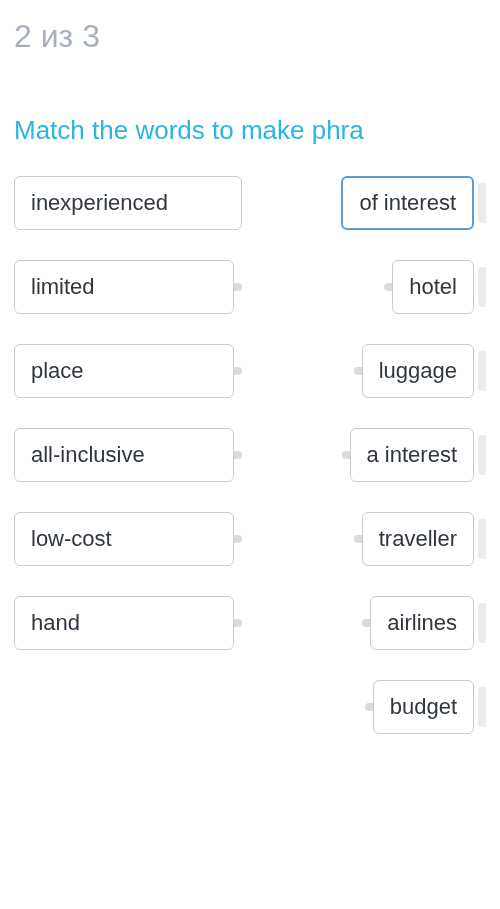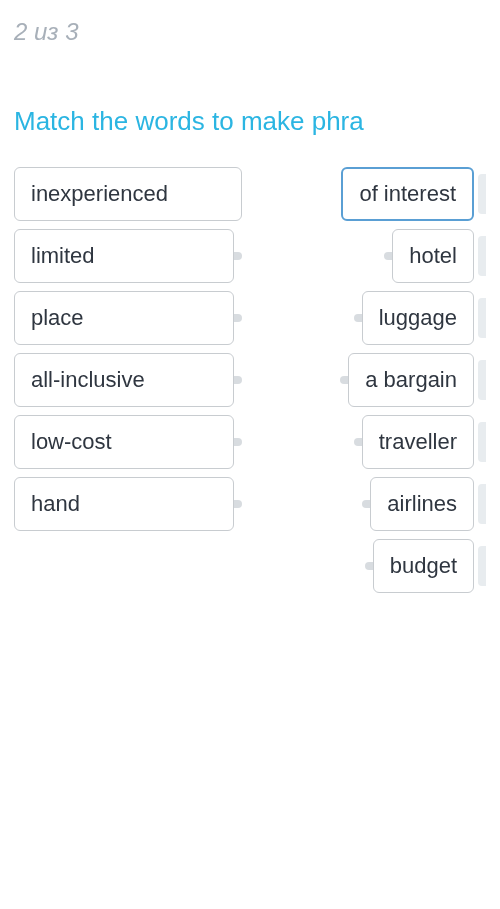--- a/index.html
+++ b/index.html
@@ -9,42 +9,41 @@
     }
     body {
       font-family: -apple-system, BlinkMacSystemFont, 'Segoe UI', Arial, sans-serif;
       background: #ffffff;
       width: 500px;
       height: 909px;
       overflow: hidden;
     }
     .progress {
       color: #a8b0b9;
-      font-size: 24px;
+      font-size: 32px;
       padding: 18px 2px 0 14px;
       font-weight: 400;
-      font-style: italic;
     }
     .title {
       color: #2bb5e2;
       font-size: 26px;
       font-weight: 400;
       padding: 60px 14px 30px 14px;
       white-space: nowrap;
       overflow: hidden;
     }
     .columns {
       display: flex;
       padding: 0 14px;
       gap: 28px;
     }
     .column {
       display: flex;
       flex-direction: column;
-      gap: 8px;
+      gap: 30px;
       flex: 1;
     }
     .row-wrapper {
       display: flex;
       align-items: center;
     }
     .card {
       border: 1px solid #c8ccd0;
       border-radius: 6px;
       padding: 14px 16px;
@@ -155,21 +154,21 @@
     <div class="row-wrapper">
       <div class="connector-left"></div>
       <div class="card">
           <span>luggage</span>
         </div>
       <div class="tab-right"></div>
     </div>
     <div class="row-wrapper">
       <div class="connector-left"></div>
       <div class="card">
-          <span>a bargain</span>
+          <span>a interest</span>
         </div>
       <div class="tab-right"></div>
     </div>
     <div class="row-wrapper">
       <div class="connector-left"></div>
       <div class="card">
           <span>traveller</span>
         </div>
       <div class="tab-right"></div>
     </div>

